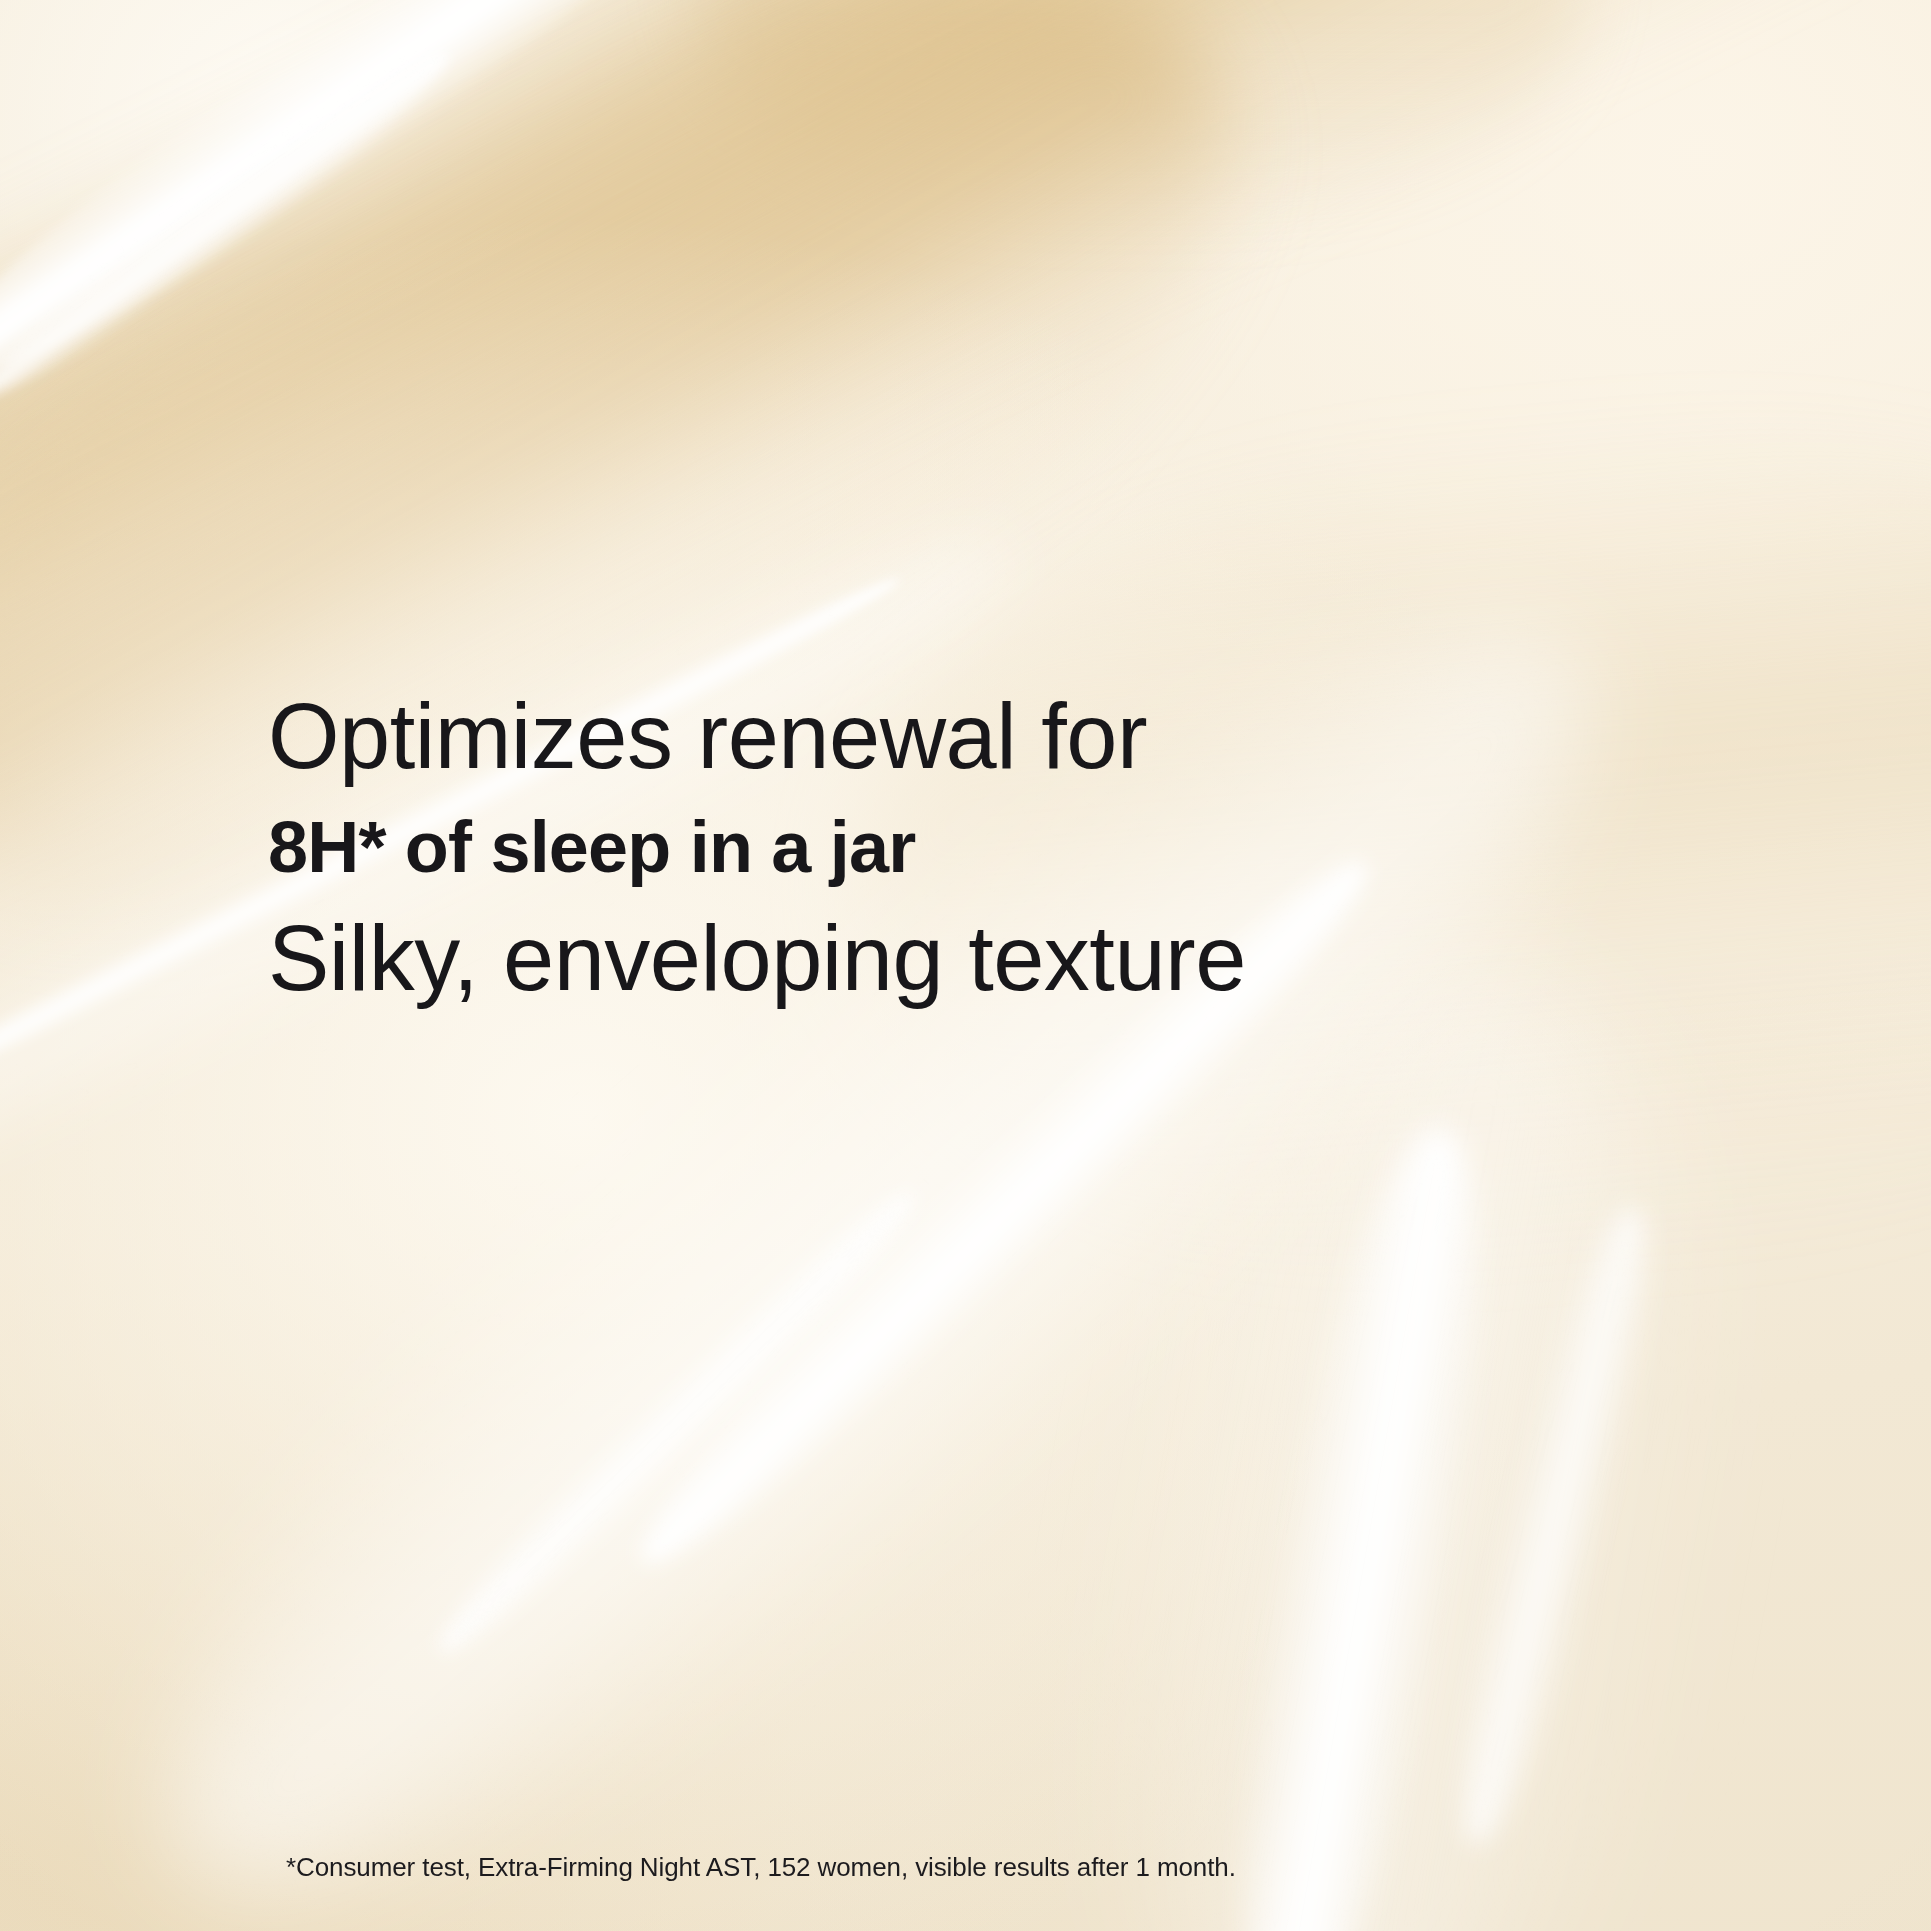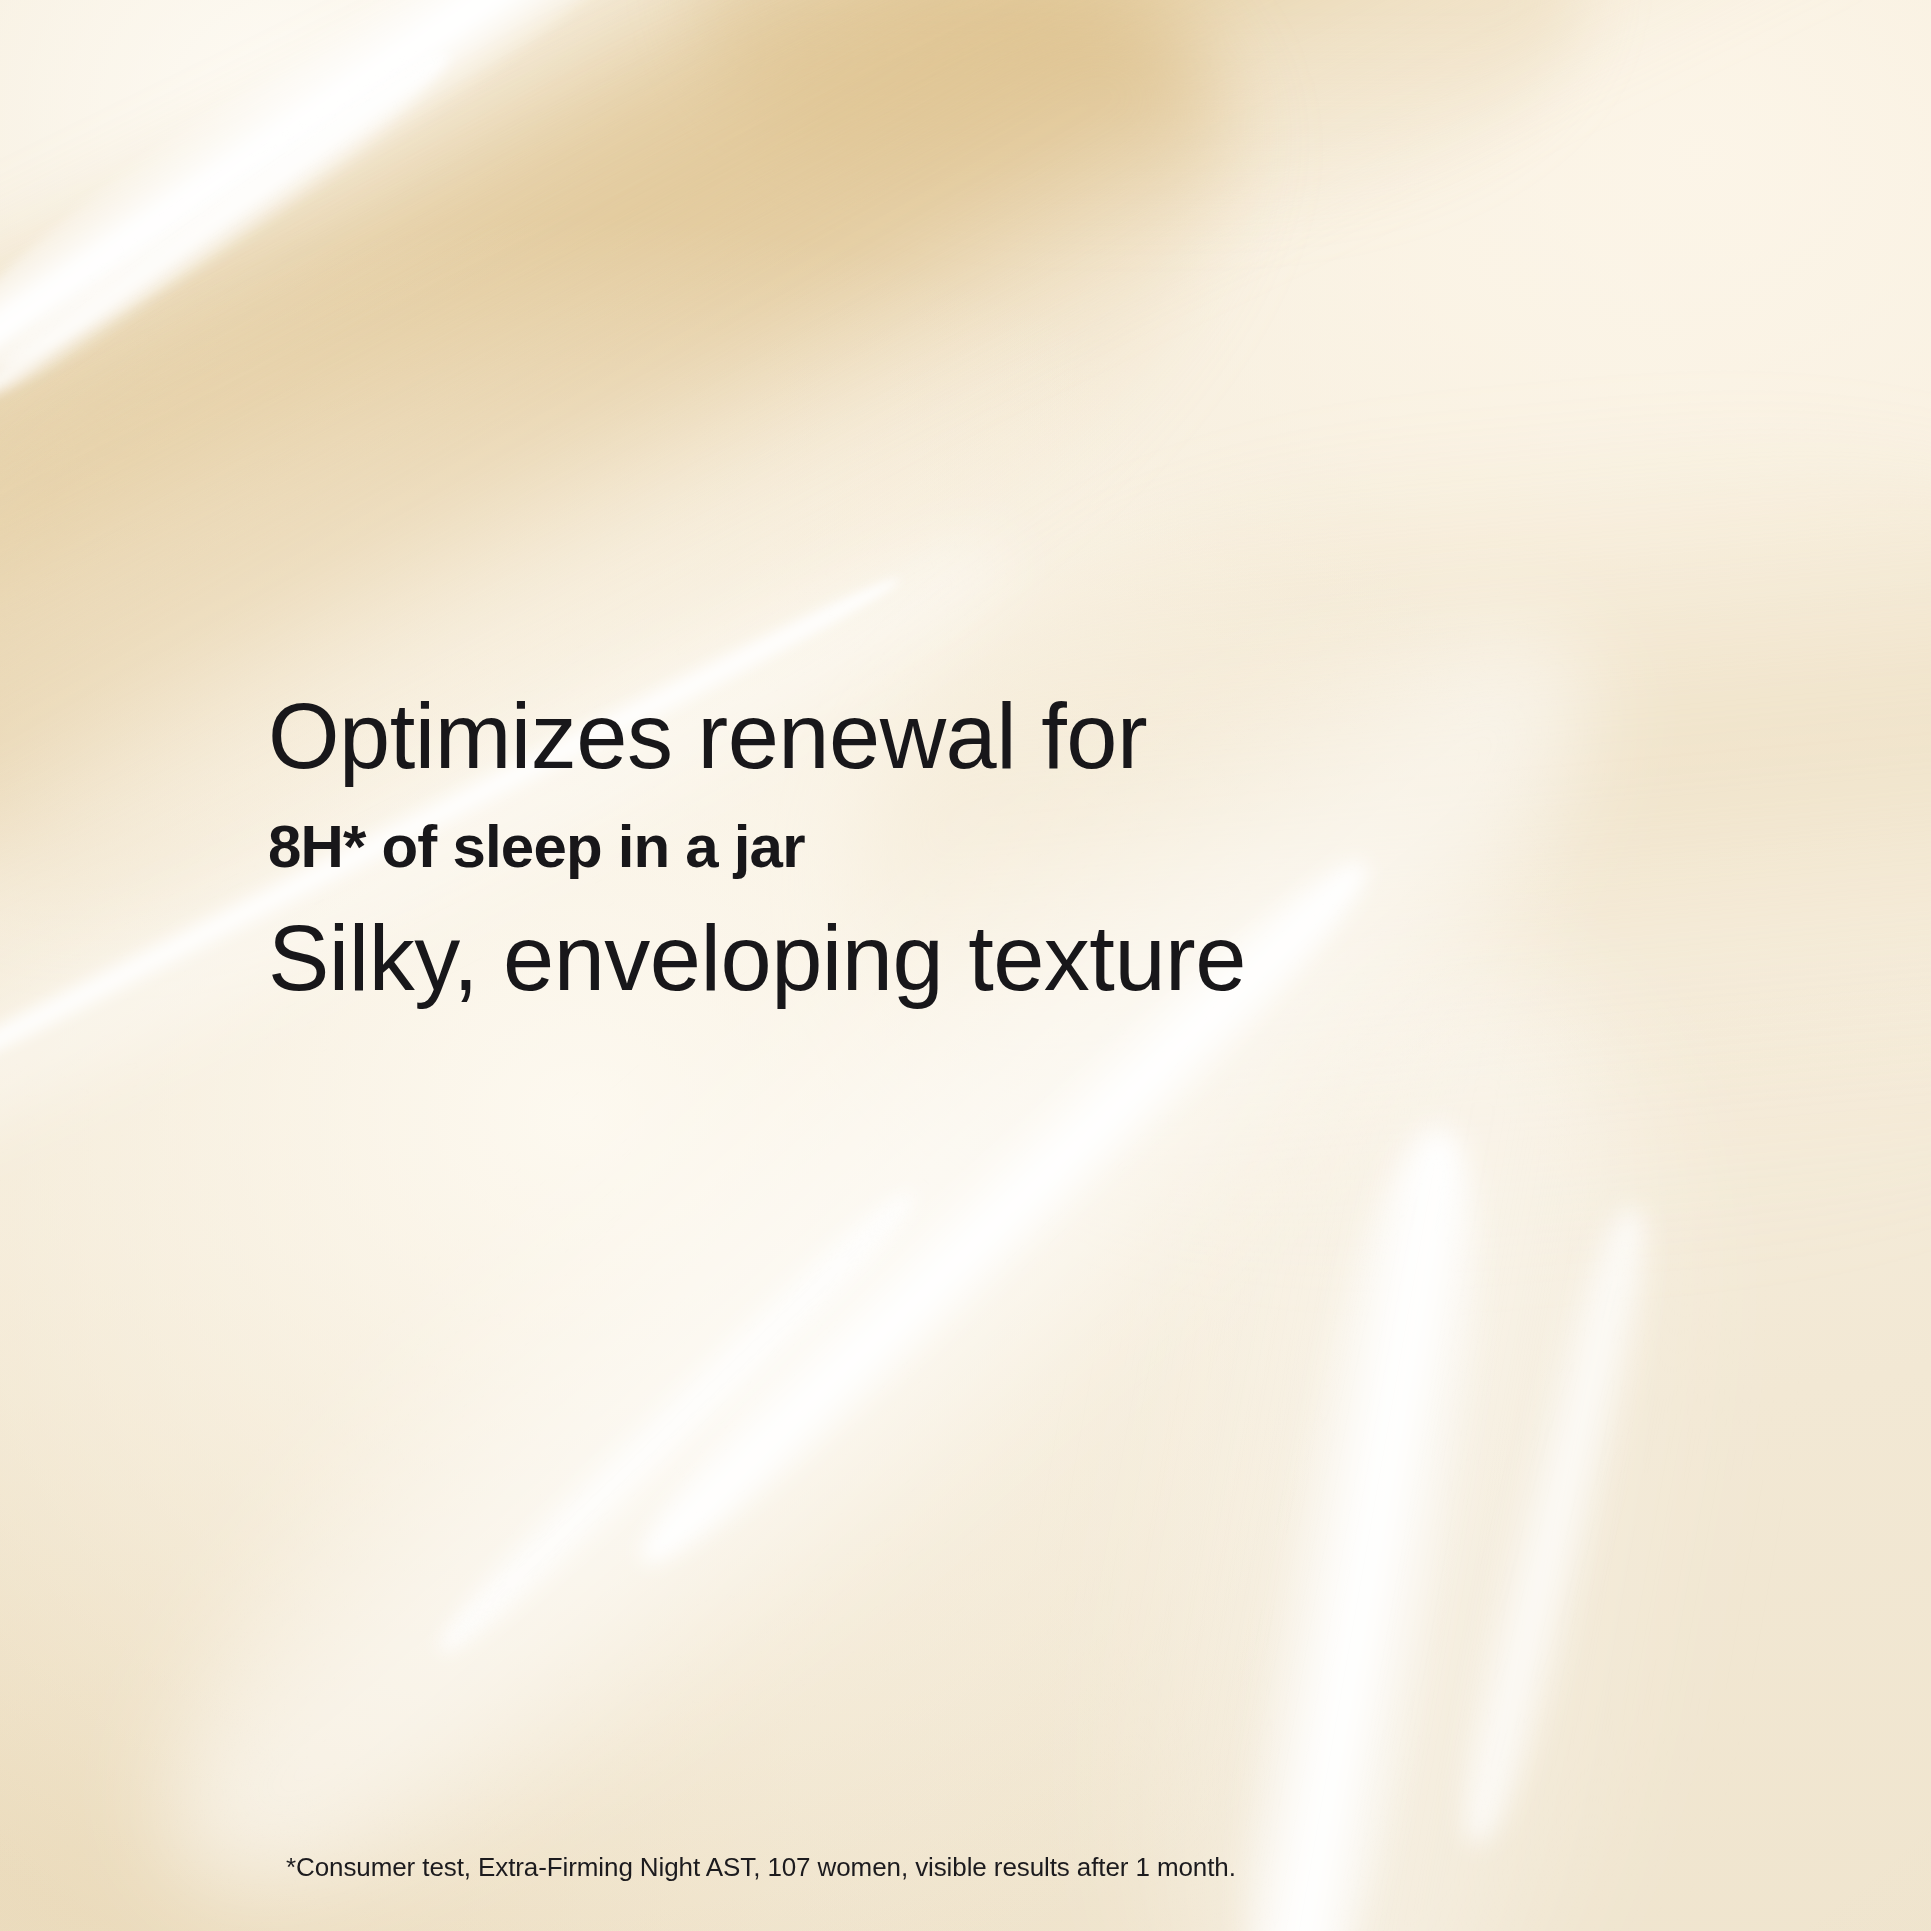--- a/index.html
+++ b/index.html
@@ -255,21 +255,21 @@
     color:#18171a;
     letter-spacing:-0.5px;
     white-space:nowrap;
   }
   .line-1{
     font-size:92px;
     line-height:108px;
     font-weight:400;
   }
   .line-2{
-    font-size:60px;
+    font-size:72px;
     line-height:114px;
     font-weight:700;
     letter-spacing:-0.8px;
   }
   .line-3{
     font-size:92px;
     line-height:108px;
     font-weight:400;
   }
 
@@ -312,16 +312,16 @@
   <div class="gloss-br2"></div>
 
   <div class="vignette"></div>
 
   <div class="copy">
     <div class="line line-1">Optimizes renewal for</div>
     <div class="line line-2">8H* of sleep in a jar</div>
     <div class="line line-3">Silky, enveloping texture</div>
   </div>
 
-  <div class="footnote">*Consumer test, Extra-Firming Night AST, 107 women, visible results after 1 month.</div>
+  <div class="footnote">*Consumer test, Extra-Firming Night AST, 152 women, visible results after 1 month.</div>
 
 </div>
 
 
 </body></html>

